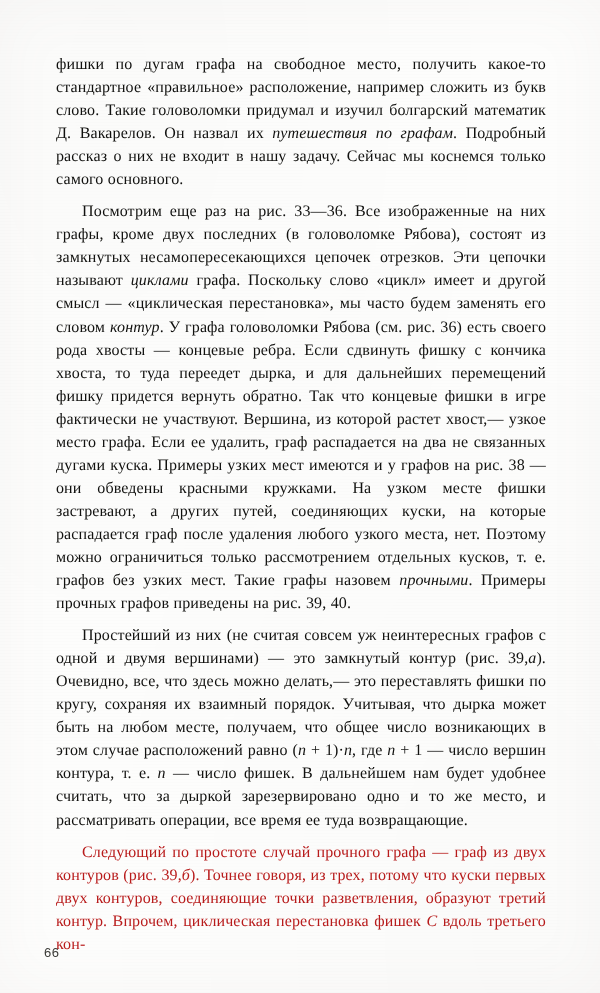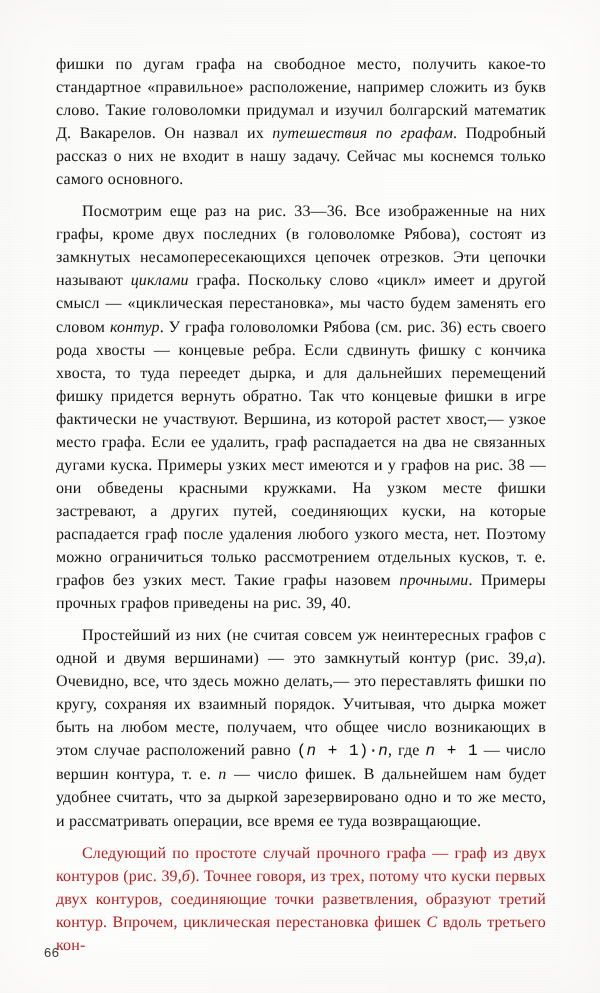--- a/index.html
+++ b/index.html
@@ -70,21 +70,21 @@
   
   p.short-last {
     text-align-last: left;
   }
 
   em.it {
     font-style: italic;
   }
 
   .math {
-    font-family: Liberation Mono, monospace;
+    font-family: Liberation Serif, serif;
     white-space: nowrap;
   }
 
   .math i {
     font-style: italic;
   }
 
   .folio {
     position: absolute;
     left: 44px;

